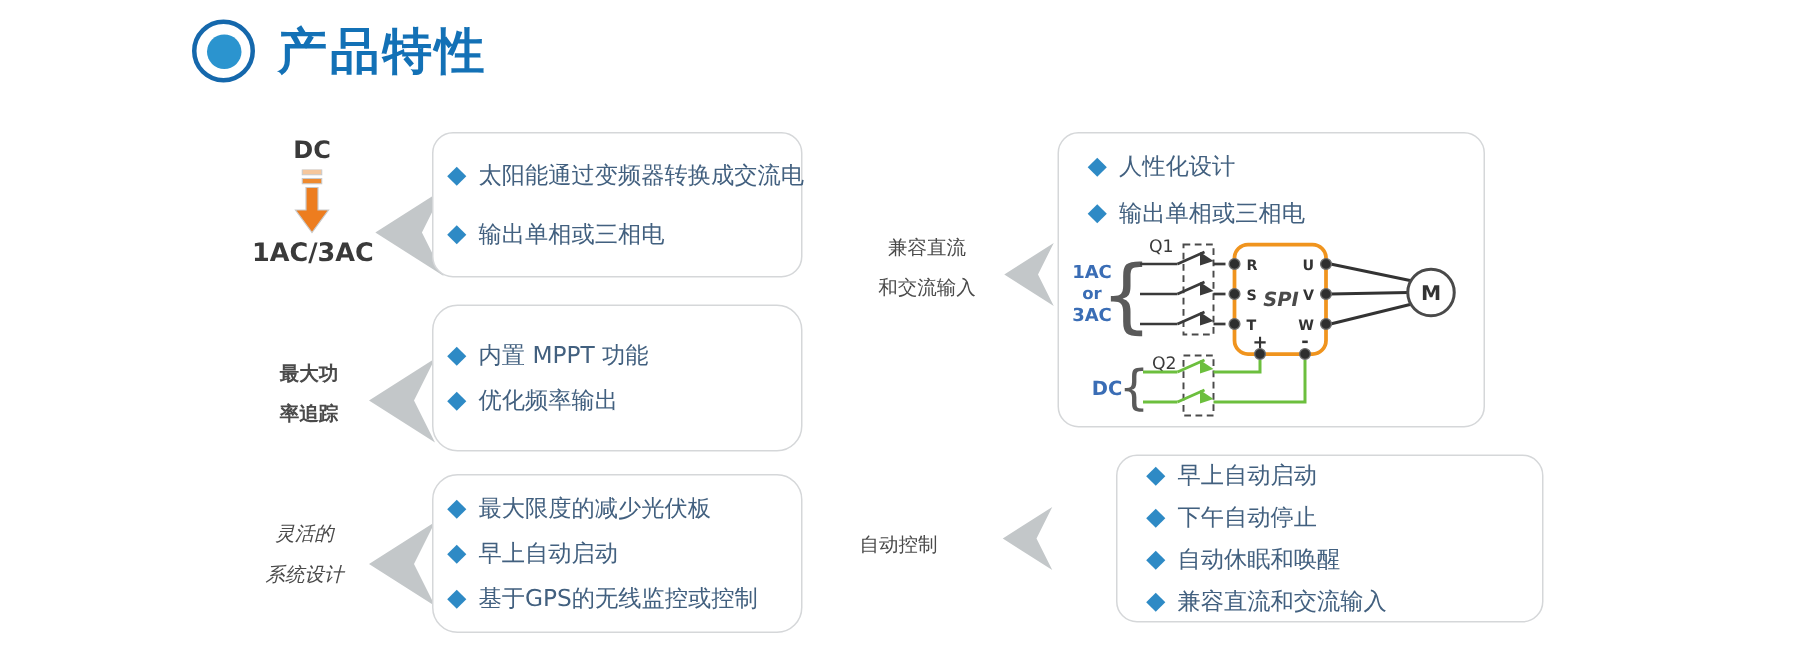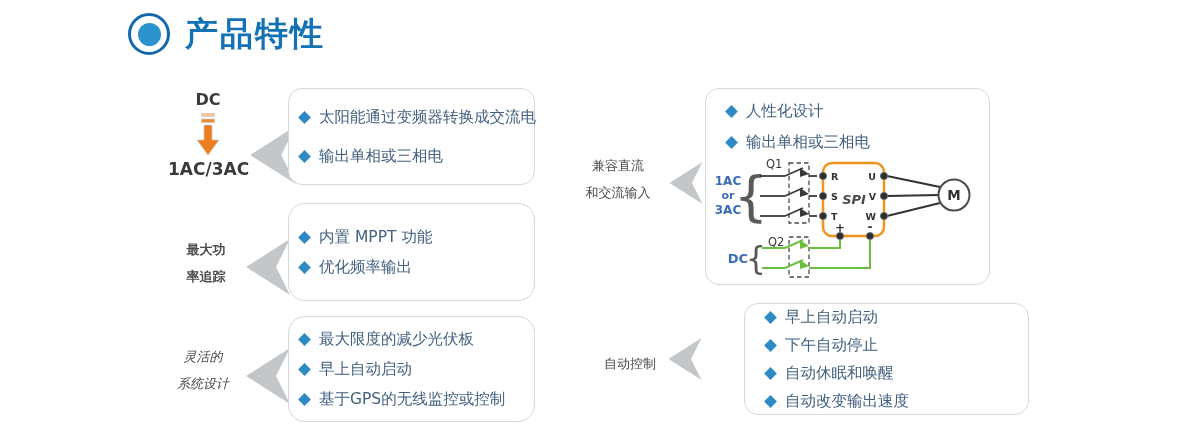--- a/index.html
+++ b/index.html
@@ -69,21 +69,21 @@
   <div class="group-label" style="left:150px;top:343px;width:106px;font-style:italic;">
     <div>灵活的</div>
     <div>系统设计</div>
   </div>
 
   <div class="group-label" style="left:562px;top:152px;width:112px;">
     <div>兼容直流</div>
     <div>和交流输入</div>
   </div>
 
-  <div class="group-label" style="left:580px;top:350px;width:100px;">
+  <div class="group-label" style="left:549px;top:350px;width:100px;">
     <div>自动控制</div>
   </div>
 
   <svg class="chevron" style="left:250px;top:126px;" width="46" height="58" viewBox="0 0 44 56">
     <polygon points="0,28 44,0 30,28 44,56" fill="#c3c7c9"></polygon>
   </svg>
   <svg class="chevron" style="left:246px;top:238px;" width="44" height="58" viewBox="0 0 44 56">
     <polygon points="0,28 44,0 30,28 44,56" fill="#c3c7c9"></polygon>
   </svg>
   <svg class="chevron" style="left:246px;top:347px;" width="44" height="58" viewBox="0 0 44 56">
@@ -234,17 +234,17 @@
     <div class="feature-item">
       <span class="diamond"></span>
       <span class="item-text">下午自动停止</span>
     </div>
     <div class="feature-item">
       <span class="diamond"></span>
       <span class="item-text">自动休眠和唤醒</span>
     </div>
     <div class="feature-item">
       <span class="diamond"></span>
-      <span class="item-text">自动改变输出速度</span>
+      <span class="item-text">兼容直流和交流输入</span>
     </div>
   </div>
 
 </div>
 
 </body></html>

